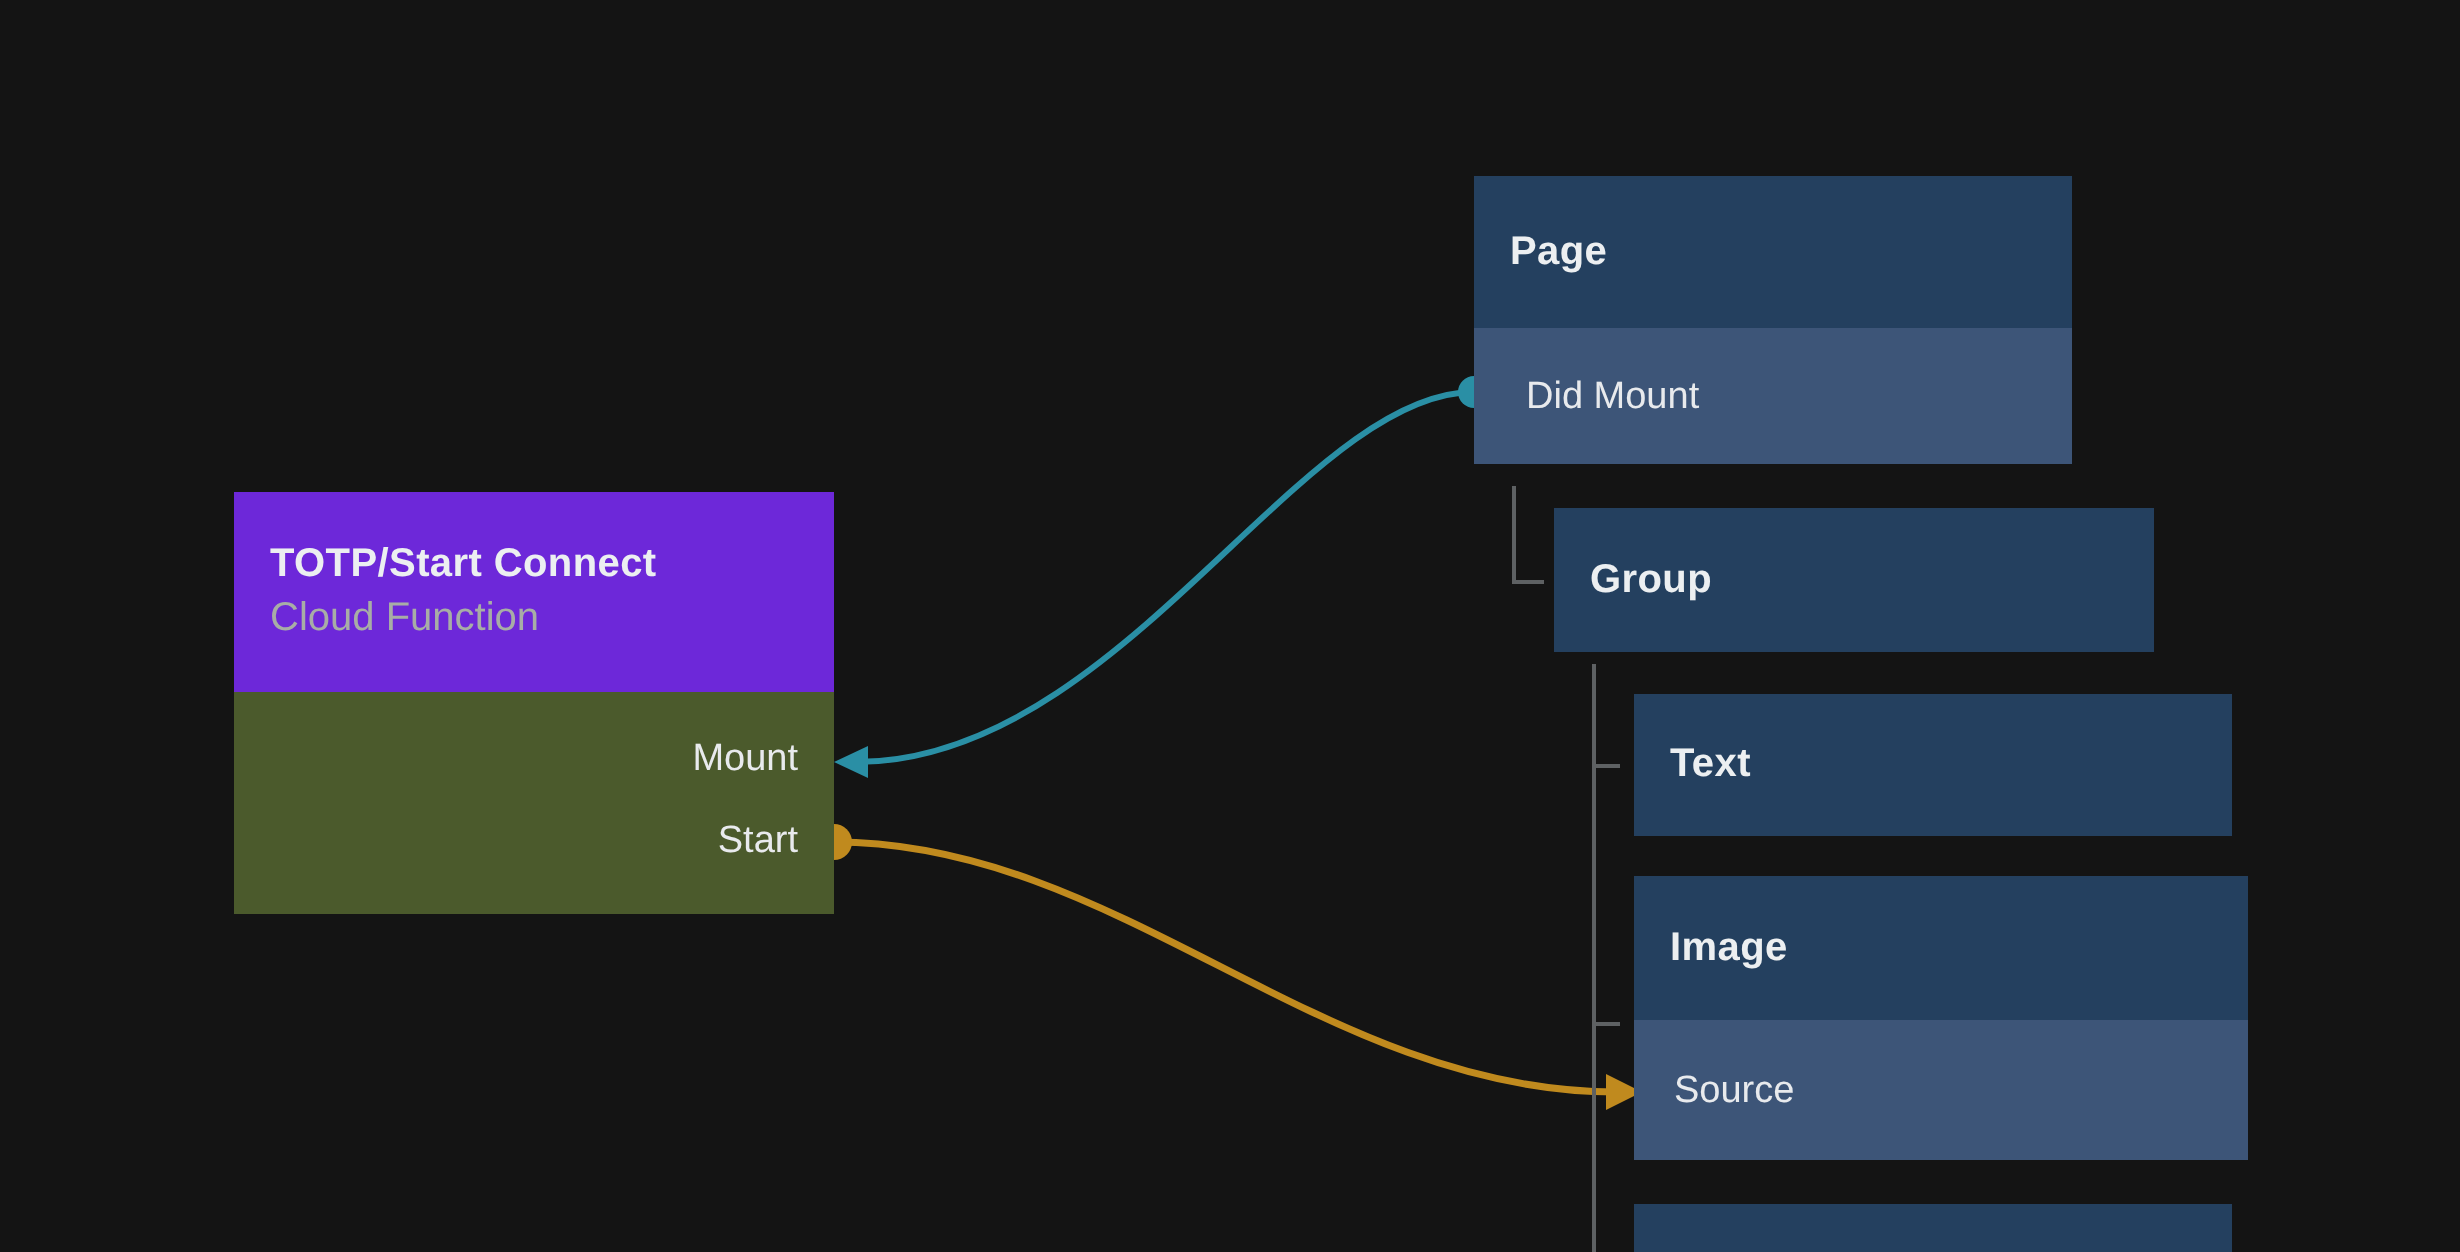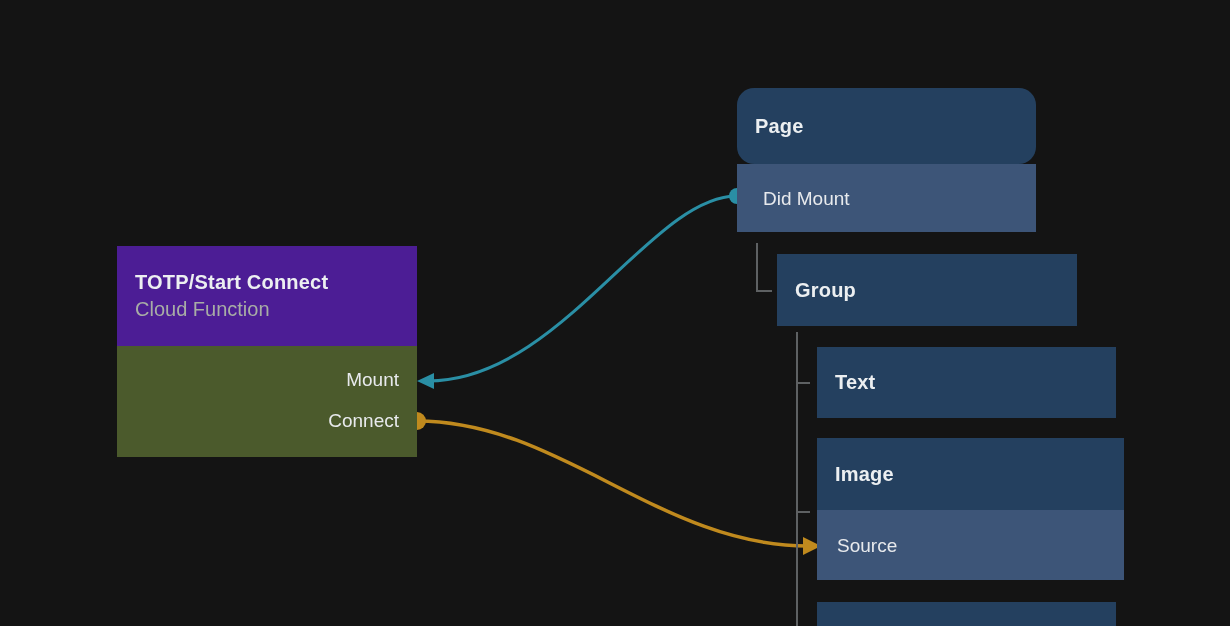--- a/index.html
+++ b/index.html
@@ -29,21 +29,21 @@
   }
   .node-subtitle {
     color:#a8ada6; font-size:20px; font-weight:normal;
     line-height:1.3; margin-top:1px;
   }
 
   .port-row { display:flex; align-items:center; }
   .port-label { color:#e8eaed; font-size:19px; line-height:1; }
 
   
-  .node-function .node-header { background:#4c1d95; }
+  .node-function .node-header { background:#6d28d9; }
   .node-function .node-body   { background:#4b5a2c; }
   .node-function .port-row    { justify-content:flex-end; padding:0 18px; }
 
   
   .node-layer .node-header { background:#24405f; }
   .node-layer .port-row    { background:#3d5578; padding:0 20px; justify-content:flex-start; }
   .node-layer .node-title  { font-size:20px; }
 
   
   .rail { position:absolute; background:#5e6163; }
@@ -78,27 +78,27 @@
       <div class="node-title">TOTP/Start Connect</div>
       <div class="node-subtitle">Cloud Function</div>
     </div>
     <div class="node-body" style="height:111px;">
       <div class="port-row" style="height:48px; margin-top:87px; position:absolute; top:0; right:0; left:0; margin-top:0; height:0;"></div>
 
       <div class="port-row" style="position:absolute; left:0; right:0; top:120px; height:26px;">
         <span class="port-label">Mount</span>
       </div>
       <div class="port-row" style="position:absolute; left:0; right:0; top:161px; height:26px;">
-        <span class="port-label">Connect</span>
+        <span class="port-label">Start</span>
       </div>
     </div>
   </div>
 
   <div class="node node-layer" style="left:737px; top:88px; width:299px; height:144px;">
-    <div class="node-header" style="height:76px;border-radius:17px;">
+    <div class="node-header" style="height:76px;">
       <div class="node-title">Page</div>
     </div>
     <div class="port-row" style="height:68px;padding-left:26px;">
       <span class="port-label">Did Mount</span>
     </div>
   </div>
 
   <div class="node node-layer" style="left:817px; top:347px; width:299px; height:71px;">
     <div class="node-header" style="height:71px;">
       <div class="node-title">Text</div>

